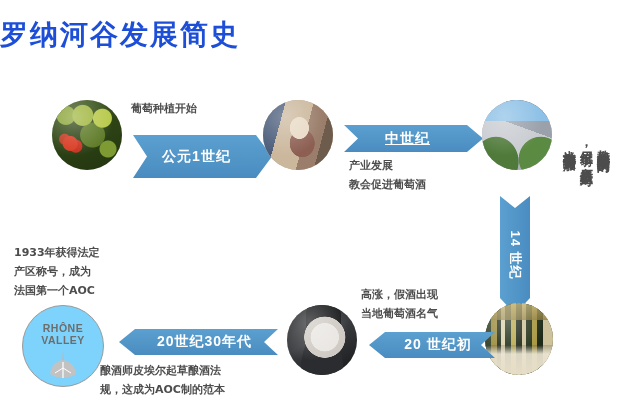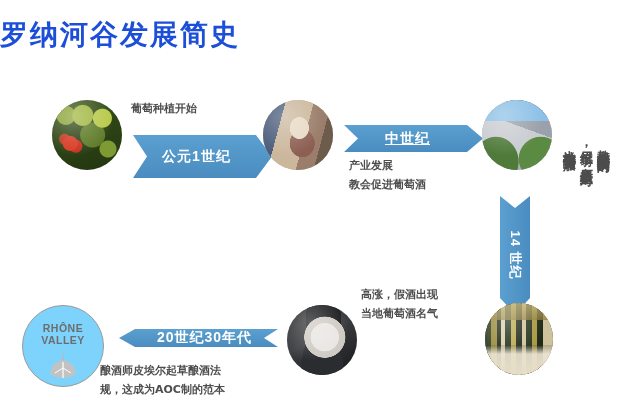--- a/index.html
+++ b/index.html
@@ -233,35 +233,43 @@
   <div class="cap" style="left:361px;top:285px;width:140px;">
     <div>高涨，假酒出现</div>
     <div>当地葡萄酒名气</div>
   </div>
 
   <div class="circ" style="left:485px;top:303px;width:68px;height:72px;">
     <div class="layer ph-bot"></div>
     <div class="shine"></div>
   </div>
 
+  <div class="chev chev-l" style="left:369px;top:332px;width:114px;height:26px;">
+    <span>20 世纪初</span>
+  </div>
 
   <div class="circ" style="left:287px;top:305px;width:70px;height:70px;">
     <div class="layer ph-port"></div>
     <div class="shine"></div>
   </div>
 
-  <div class="chev chev-l" style="left:119px;top:329px;width:147px;height:18px;">
+  <div class="chev chev-l" style="left:119px;top:329px;width:147px;height:26px;">
     <span>20世纪30年代</span>
   </div>
 
   <div class="cap" style="left:100px;top:361px;width:200px;">
     <div>酿酒师皮埃尔起草酿酒法</div>
     <div>规，这成为AOC制的范本</div>
   </div>
 
+  <div class="cap" style="left:14px;top:243px;width:150px;">
+    <div>1933年获得法定</div>
+    <div>产区称号，成为</div>
+    <div>法国第一个AOC</div>
+  </div>
 
   <div class="logo" style="left:22px;top:305px;width:80px;height:80px;">
     <div class="logo-txt">
       <div>RHÔNE</div>
       <div>VALLEY</div>
     </div>
     <svg class="logo-mark" viewBox="0 0 32 30">
       <path d="M16 0 L16.8 10 L15.2 10 Z" fill="#b9b9b9"></path>
       <path d="M16 10 C9 11 4 16 3 24 C8 27 13 28 16 28 C19 28 24 27 29 24 C28 16 23 11 16 10 Z" fill="#c2c2c2"></path>
       <path d="M16 12 L16 28" stroke="#ffffff" stroke-width="1.2"></path>

